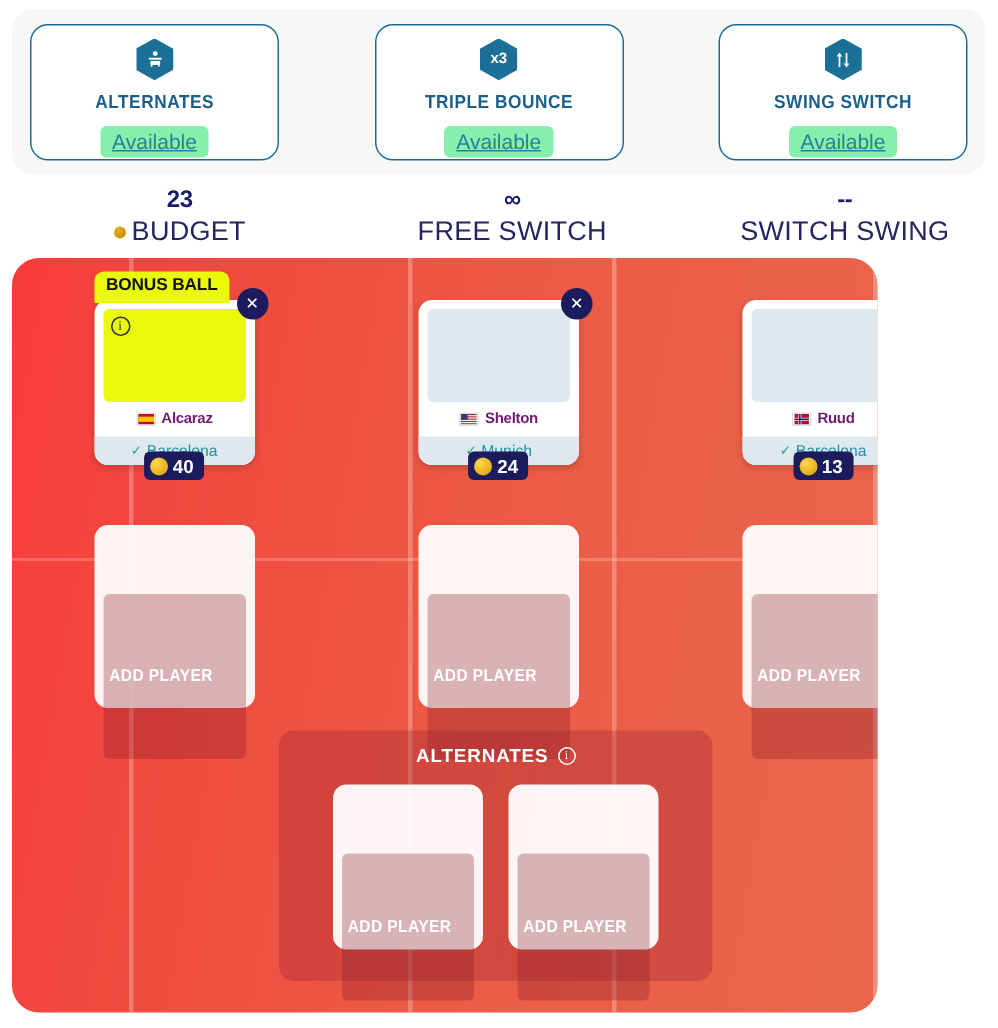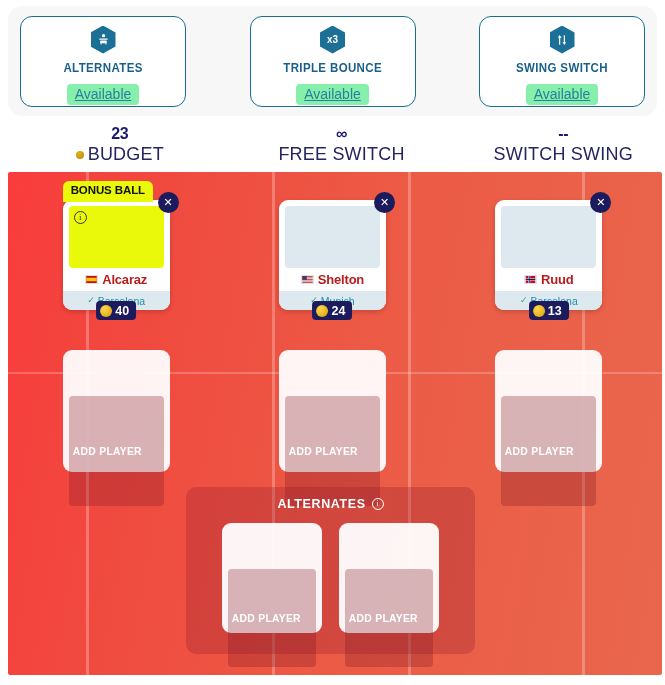--- a/index.html
+++ b/index.html
@@ -115,23 +115,23 @@
     height: 8px;
     border-radius: 50%;
     background: radial-gradient(circle at 35% 30%, #e3b319, #b8860b);
   }
 
   
   #court {
     position: absolute;
     left: 8px;
     top: 172px;
-    width: 654px;
+    width: 577px;
     height: 503px;
-    border-radius: 2px;
+    border-radius: 18px;
     background: linear-gradient(100deg, #f93c3c 0%, #f04a3f 22%, #ec5b45 55%, #e9664d 100%);
     overflow: hidden;
   }
   .court-line-v {
     position: absolute;
     top: 0;
     bottom: 0;
     width: 3px;
     background: rgba(255,255,255,0.26);
   }
@@ -193,23 +193,23 @@
 
   .player-name-row {
     height: 23px;
     display: flex;
     align-items: center;
     justify-content: center;
     gap: 4px;
   }
   .flag { width: 13px; height: 9px; display: block; border: 0.5px solid rgba(0,0,0,0.12); }
   .player-name {
-    font-size: 13px;
-    font-weight: bold;
-    color: #b91c1c;
+    font-size: 10px;
+    font-weight: bold;
+    color: #701a75;
     letter-spacing: -0.2px;
     text-align: center;
   }
 
   .tournament-row {
     background: #dde8ef;
     height: 19px;
     display: flex;
     align-items: center;
     justify-content: center;

